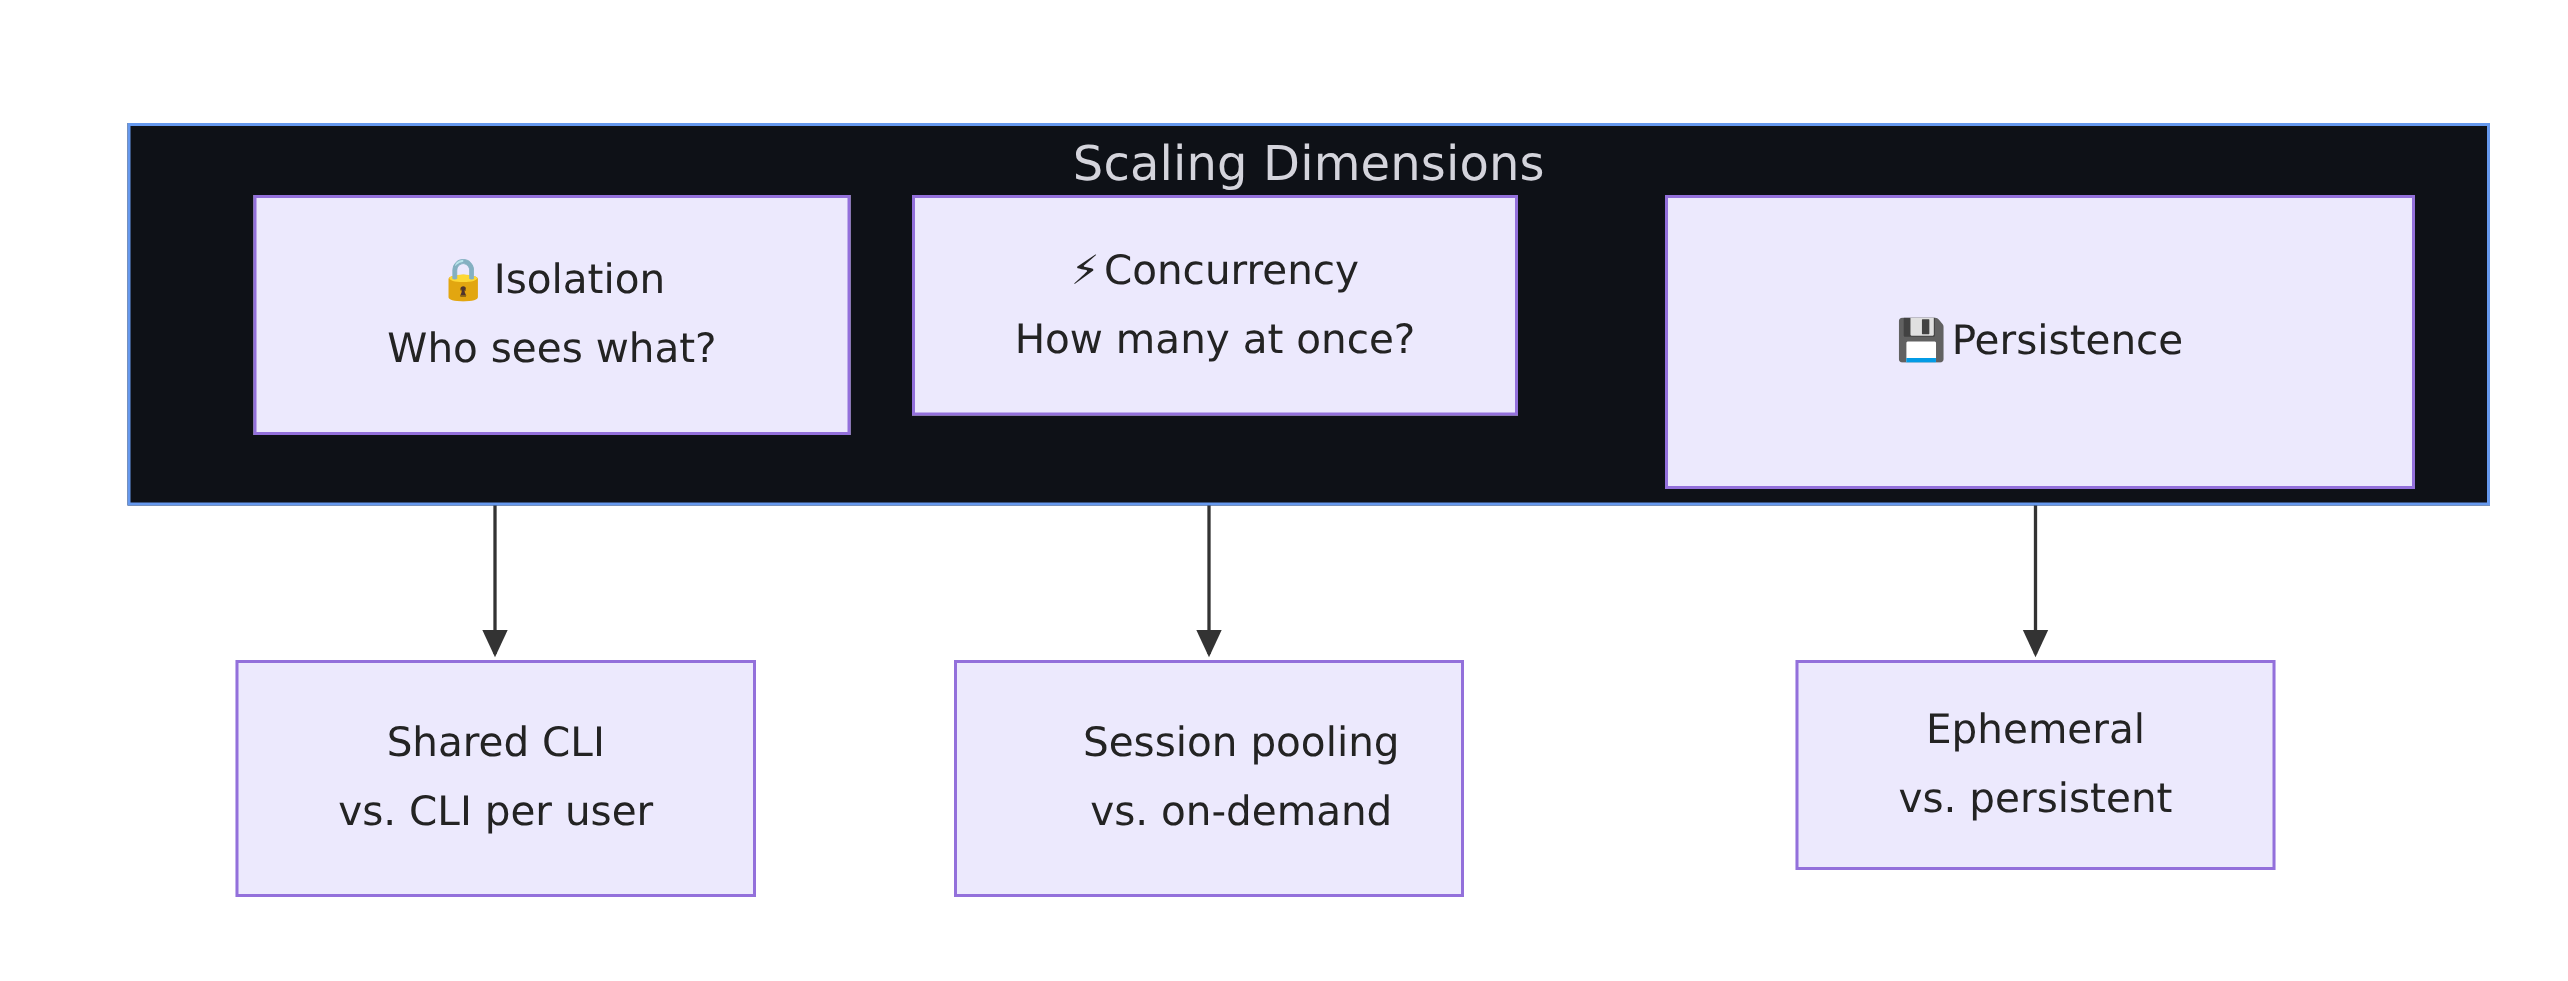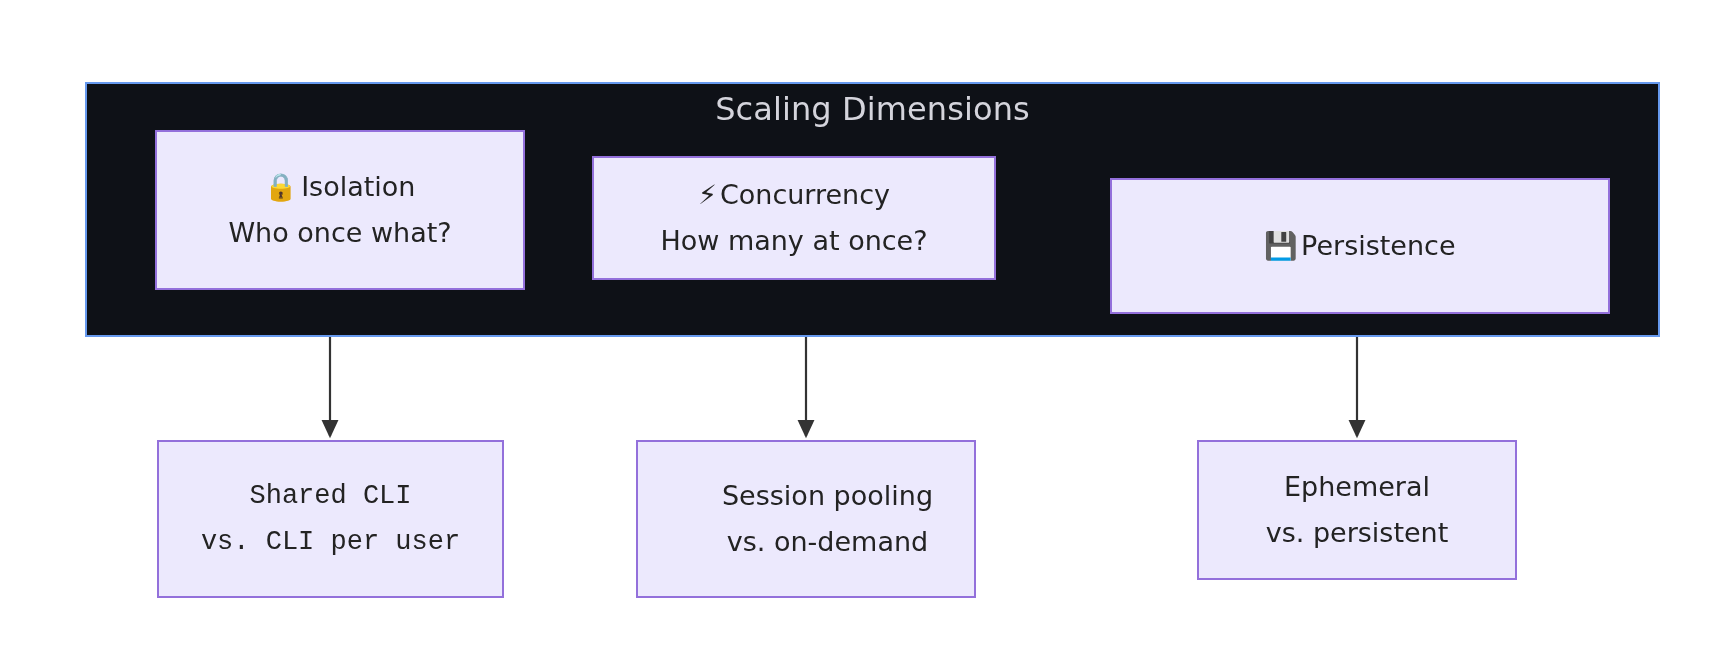--- a/index.html
+++ b/index.html
@@ -76,26 +76,26 @@
   .node .line {
     white-space: nowrap;
     display: block;
   }
   .node .line .emoji {
     font-family: "DejaVu Sans", sans-serif;
     margin-right: 3px;
   }
 
   
-  #node-isolation   { left: 155px;  top: 130px; width: 370px; height: 160px; }
-  #node-concurrency { left: 592px;  top: 130px; width: 404px; height: 124px; margin-top: 26px; }
-  #node-persistence { left: 1110px; top: 130px; width: 500px; height: 136px; margin-top: 48px; }
+  #node-isolation   { left: 169px;  top: 130px; width: 398px; height: 160px; }
+  #node-concurrency { left: 608px;  top: 130px; width: 404px; height: 147px; }
+  #node-persistence { left: 1110px; top: 130px; width: 500px; height: 196px; }
 
   
-  #node-shared-cli  { left: 157px;  top: 440px; width: 347px; height: 158px; font-family: Liberation Mono, monospace; }
+  #node-shared-cli  { left: 157px;  top: 440px; width: 347px; height: 158px; }
   #node-pooling     { left: 636px;  top: 440px; width: 340px; height: 158px; padding-left: 43px; }
   #node-ephemeral   { left: 1197px; top: 440px; width: 320px; height: 140px; }
 </style>
 </head>
 <body>
 
 <div id="diagram-root">
 
   <svg id="edges-layer" width="1712" height="654" viewBox="0 0 1712 654">
     <defs>
@@ -114,21 +114,21 @@
       <path d="M 1357 291 L 1357 436" stroke="#333333" stroke-width="2.2" fill="none" marker-end="url(#arrowhead)"></path>
     </g>
   </svg>
 
   <div class="subgraph">
     <div class="subgraph-title">Scaling Dimensions</div>
   </div>
 
   <div class="node" id="node-isolation">
     <span class="line"><span class="emoji">🔒</span><span>Isolation</span></span>
-    <span class="line">Who once what?</span>
+    <span class="line">Who sees what?</span>
   </div>
 
   <div class="node" id="node-concurrency">
     <span class="line"><span class="emoji">⚡</span><span>Concurrency</span></span>
     <span class="line">How many at once?</span>
   </div>
 
   <div class="node" id="node-persistence">
     <span class="line"><span class="emoji">💾</span><span>Persistence</span></span>
   </div>

